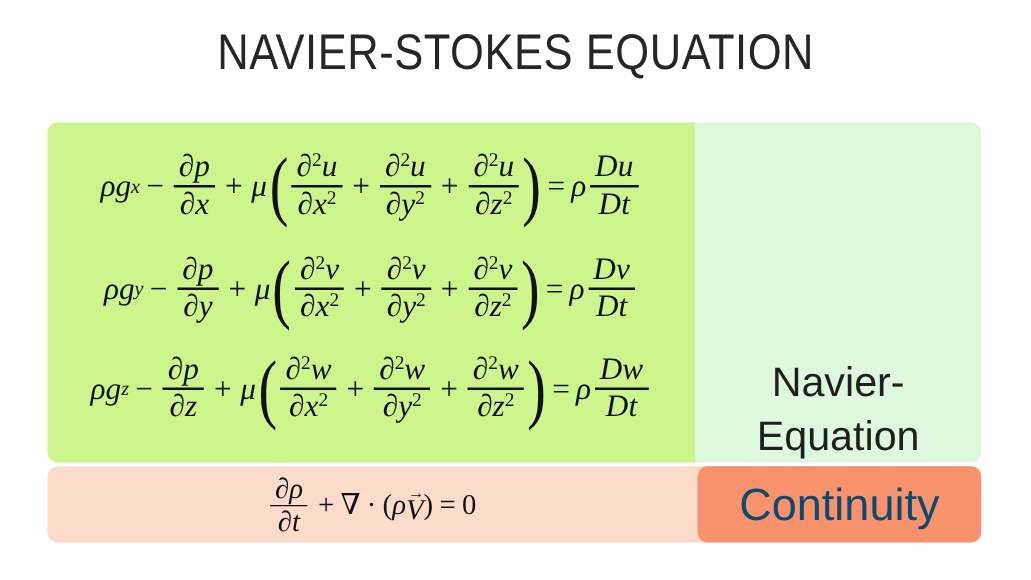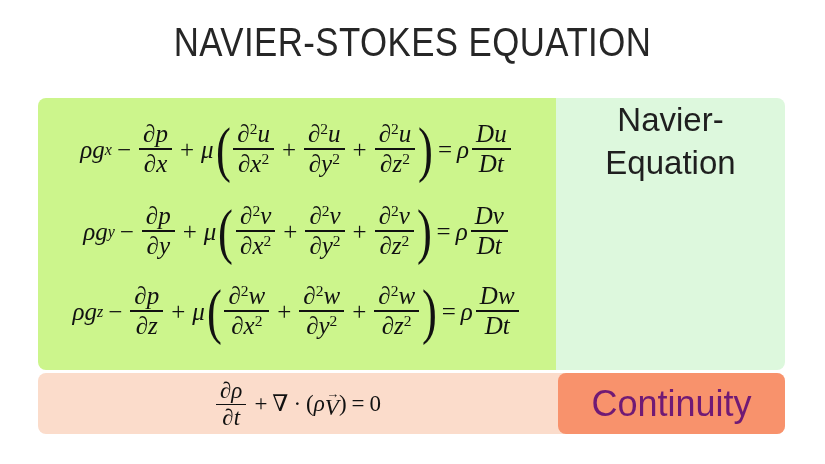--- a/index.html
+++ b/index.html
@@ -53,21 +53,21 @@
   }
   #ns-label-panel {
     position: absolute;
     left: 556px;
     top: 98px;
     width: 229px;
     height: 272px;
     background: #ddf8dd;
     border-radius: 0 8px 8px 0;
     display: flex;
-    align-items: flex-start;
+    align-items: flex-end;
     justify-content: center;
   }
   #ns-label-text {
     font-family: "Liberation Sans", sans-serif;
     font-size: 33px;
     line-height: 43px;
     color: #1f1f1f;
     text-align: center;
     width: 100%;
   }
@@ -91,21 +91,21 @@
     background: #f8926c;
     border-radius: 8px;
     display: flex;
     align-items: center;
     justify-content: center;
   }
   #continuity-label-text {
     font-family: "Liberation Sans", sans-serif;
     font-size: 36px;
     line-height: 40px;
-    color: #701a75;
+    color: #0c4a6e;
     white-space: nowrap;
   }
 
   
   .math {
     font-family: "Liberation Serif", "DejaVu Serif", serif;
     color: #111111;
     font-style: italic;
     font-size: 25px;
     line-height: 1;

